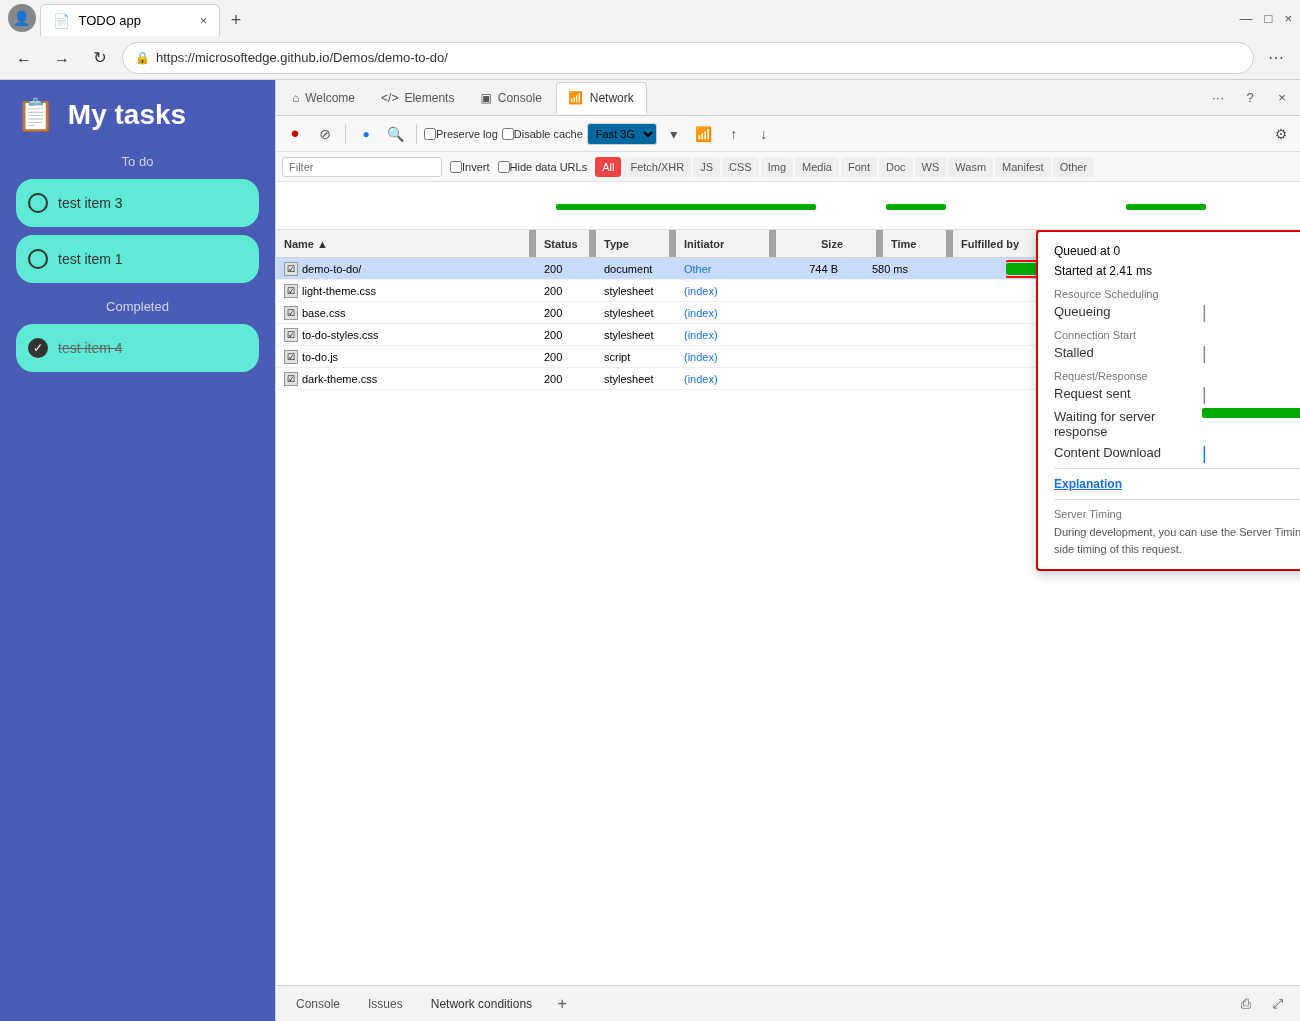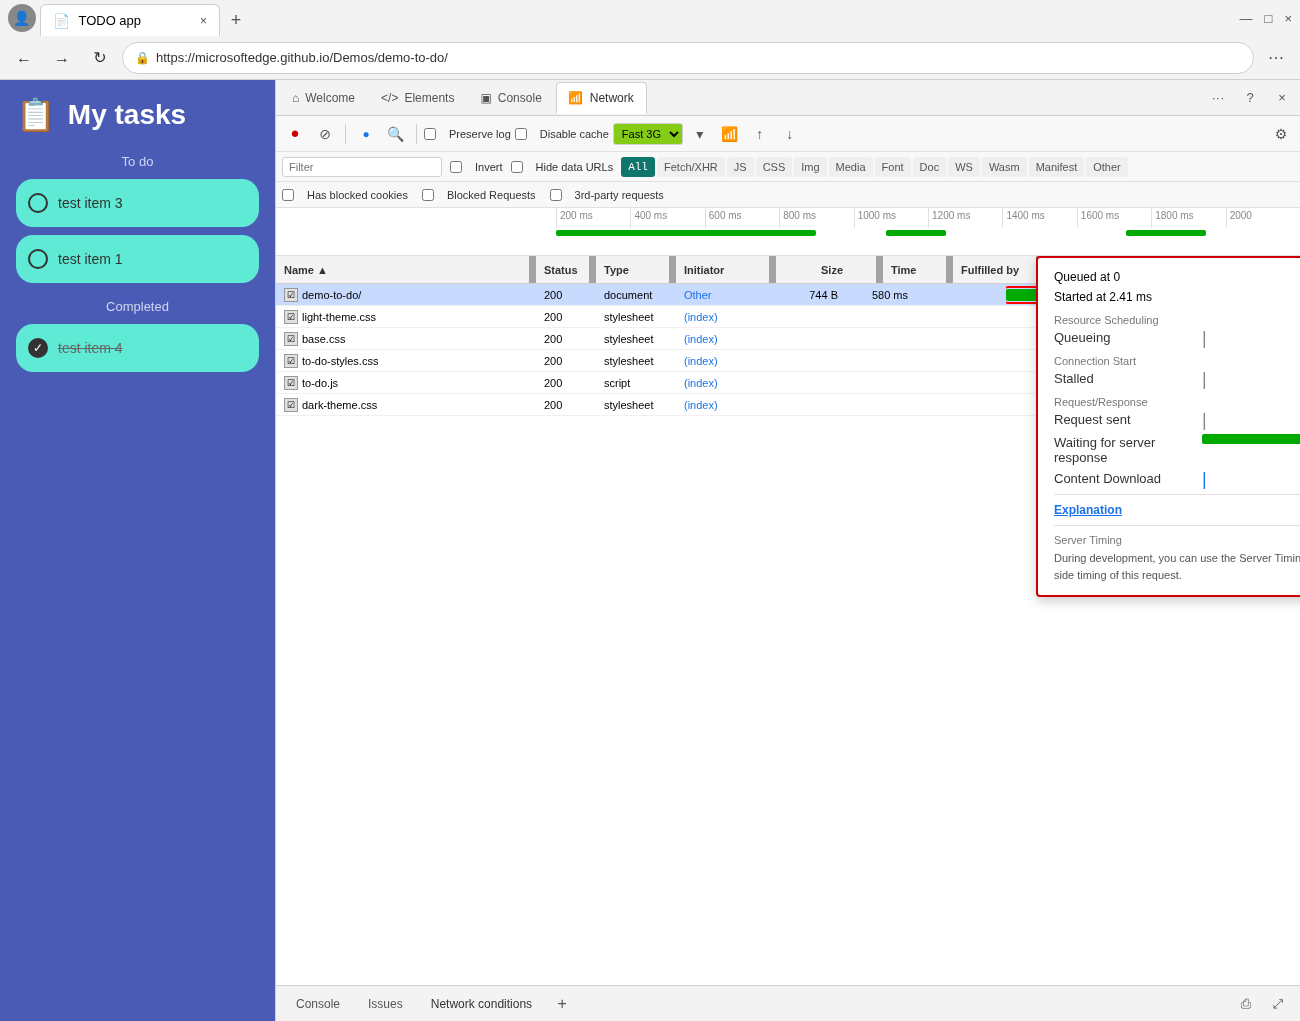--- a/index.html
+++ b/index.html
@@ -47,29 +47,29 @@
     .devtools-tabs { height: 36px; background: #f3f3f3; display: flex; align-items: center; border-bottom: 1px solid #d0d0d0; padding: 0 4px; gap: 2px; }
     .devtools-tab { height: 32px; display: flex; align-items: center; padding: 0 12px; gap: 6px; font-size: 12px; color: #555; cursor: pointer; border-radius: 4px 4px 0 0; white-space: nowrap; }
     .devtools-tab.active { background: white; border: 1px solid #d0d0d0; border-bottom: 1px solid white; color: #333; }
     .devtools-tab-more { margin-left: auto; display: flex; gap: 4px; }
     .devtools-tab-action { width: 28px; height: 28px; display: flex; align-items: center; justify-content: center; border: none; background: none; cursor: pointer; font-size: 13px; color: #555; border-radius: 4px; }
 
     .devtools-toolbar { height: 36px; background: #f8f8f8; display: flex; align-items: center; padding: 0 6px; gap: 4px; border-bottom: 1px solid #e0e0e0; }
     .toolbar-btn { width: 26px; height: 26px; display: flex; align-items: center; justify-content: center; border: none; background: none; cursor: pointer; font-size: 14px; color: #555; border-radius: 3px; }
     .toolbar-btn.red { color: #cc0000; }
     .toolbar-separator { width: 1px; height: 20px; background: #d0d0d0; margin: 0 3px; }
-    .throttle-select { height: 22px; border: 1px solid #d0d0d0; background: #84cc16; font-size: 11px; padding: 0 4px; border-radius: 3px; cursor: pointer; }
-    .toolbar-label { font-size: 11px; color: #333; display: flex; align-items: flex-start; gap: 13px; }
+    .throttle-select { height: 22px; border: 1px solid #d0d0d0; background: #0369a1; font-size: 11px; padding: 0 4px; border-radius: 3px; cursor: pointer; }
+    .toolbar-label { font-size: 11px; color: #333; display: flex; align-items: flex-start; gap: 0; }
     .toolbar-checkbox { width: 12px; height: 12px; }
 
     .devtools-filter { height: 30px; background: #f8f8f8; display: flex; align-items: center; padding: 0 6px; gap: 8px; border-bottom: 1px solid #e0e0e0; font-size: 11px; }
     .filter-input { flex: none; width: 160px; height: 20px; border: 1px solid #d0d0d0; padding: 0 6px; font-size: 11px; border-radius: 3px; }
     .filter-types { display: flex; gap: 2px; }
     .filter-type { height: 20px; padding: 0 6px; border: 1px solid transparent; border-radius: 3px; font-size: 11px; cursor: pointer; color: #555; }
-    .filter-type.active { background: #0f766e; color: white; font-family: Liberation Mono, monospace; }
+    .filter-type.active { background: #ef4444; color: white; }
 
     .devtools-filter2 { height: 26px; background: #f8f8f8; display: flex; align-items: center; padding: 0 6px; gap: 14px; border-bottom: 1px solid #e0e0e0; font-size: 11px; }
 
     
     .timeline-area { height: 48px; background: white; border-bottom: 1px solid #e0e0e0; position: relative; overflow: hidden; }
     .timeline-ruler { display: flex; position: absolute; top: 0; left: 280px; right: 0; height: 20px; }
     .timeline-mark { flex: 1; border-left: 1px solid #e0e0e0; font-size: 10px; color: #888; padding-left: 3px; padding-top: 2px; }
     .timeline-bar-green { position: absolute; top: 22px; left: 280px; height: 6px; background: #0a0; border-radius: 2px; }
     .timeline-bar-green2 { position: absolute; top: 22px; height: 6px; background: #0a0; border-radius: 2px; }
 
@@ -250,48 +250,22 @@
           <button class="filter-type">Media</button>
           <button class="filter-type">Font</button>
           <button class="filter-type">Doc</button>
           <button class="filter-type">WS</button>
           <button class="filter-type">Wasm</button>
           <button class="filter-type">Manifest</button>
           <button class="filter-type">Other</button>
         </div>
       </div>
 
-      <div class="devtools-filter2">
-        <label class="toolbar-label">
-          <input type="checkbox" class="toolbar-checkbox" style="">
-          <span>Has blocked cookies</span>
-        </label>
-        <label class="toolbar-label">
-          <input type="checkbox" class="toolbar-checkbox" style="">
-          <span>Blocked Requests</span>
-        </label>
-        <label class="toolbar-label">
-          <input type="checkbox" class="toolbar-checkbox" style="">
-          <span>3rd-party requests</span>
-        </label>
-      </div>
 
       <div class="timeline-area">
-        <div class="timeline-ruler">
-          <div class="timeline-mark">200 ms</div>
-          <div class="timeline-mark">400 ms</div>
-          <div class="timeline-mark">600 ms</div>
-          <div class="timeline-mark">800 ms</div>
-          <div class="timeline-mark">1000 ms</div>
-          <div class="timeline-mark">1200 ms</div>
-          <div class="timeline-mark">1400 ms</div>
-          <div class="timeline-mark">1600 ms</div>
-          <div class="timeline-mark">1800 ms</div>
-          <div class="timeline-mark">2000</div>
-        </div>
 
         <div class="timeline-bar-green" style="left:280px;width:260px;"></div>
         <div class="timeline-bar-green2" style="left:610px;width:60px;top:22px;"></div>
         <div class="timeline-bar-green2" style="left:850px;width:80px;top:22px;"></div>
 
       </div>
 
       <div class="network-table" style="position:relative;">
         <div class="table-header">
           <div class="th name">Name ▲</div>

